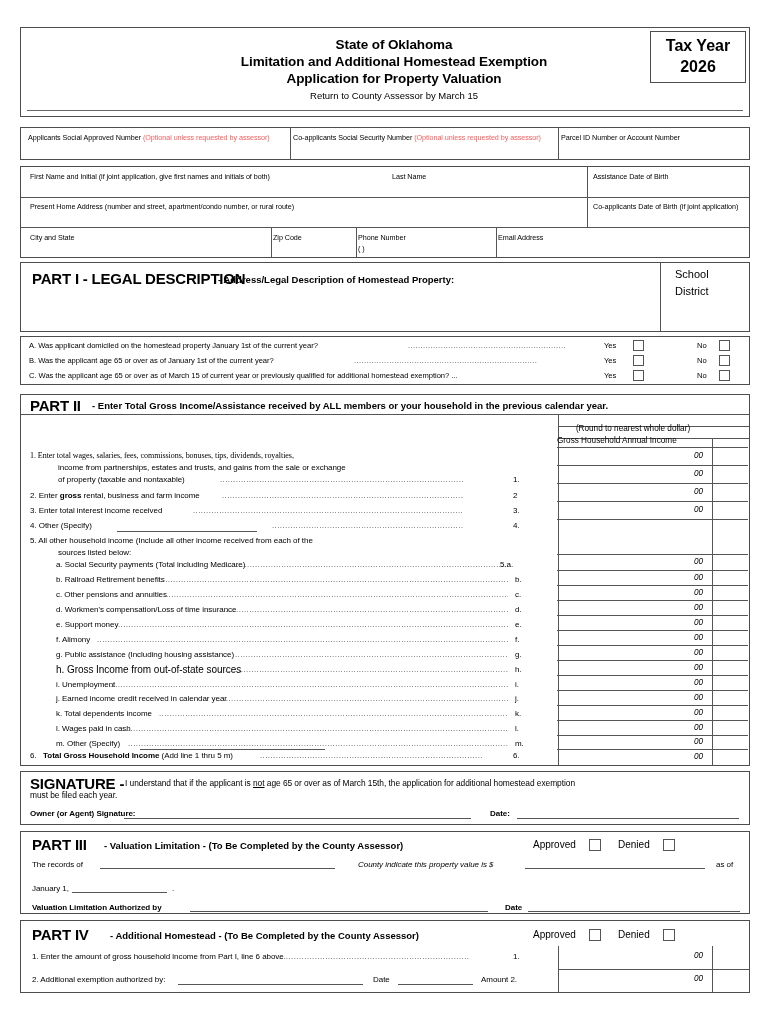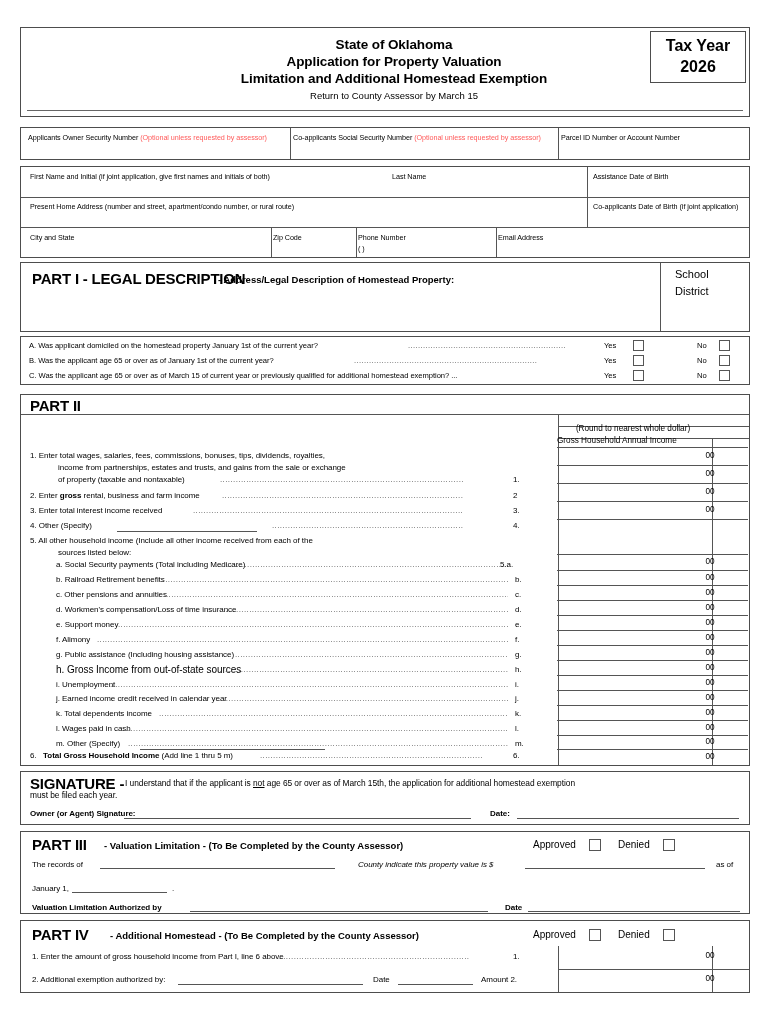--- a/index.html
+++ b/index.html
@@ -141,50 +141,50 @@
     letter-spacing: 0.4px;
   }
   .fillline {
     position: absolute;
     height: 0;
     border-bottom: 1px solid #555;
   }
   .amt00 {
     position: absolute;
     font-size: 8.2px;
-    text-align: center;
+    font-style: italic;
   }
 </style>
 </head>
 <body>
 
 <div class="page">
 
   <div class="box" id="header-box" style="left:20px;top:27px;width:730px;height:90px;"></div>
 
 
   <div id="title-wrap">
     <div class="tl">State of Oklahoma</div>
+    <div class="tl">Limitation and Additional Homestead Exemption</div>
     <div class="tl">Application for Property Valuation</div>
-    <div class="tl">Limitation and Additional Homestead Exemption</div>
   </div>
   <div id="title-sub">Return to County Assessor by March 15</div>
 
   <div class="box" id="taxyear-box">
     <div class="ty1">Tax Year</div>
     <div class="ty2">2026</div>
   </div>
 
   <div class="thin-rule" style="left:27px;top:110px;width:716px;"></div>
 
   <div class="box" style="left:20px;top:127px;width:730px;height:33px;">
     <div class="vline" style="left:269px;top:0;height:31px;"></div>
     <div class="vline" style="left:537px;top:0;height:31px;"></div>
   </div>
-  <div class="lbl" style="left:28px;top:133px;"><span>Applicants Owner Security Number</span> <span class="lbl-red">(Optional unless requested by assessor)</span></div>
+  <div class="lbl" style="left:28px;top:133px;"><span>Applicants Social Approved Number</span> <span class="lbl-red">(Optional unless requested by assessor)</span></div>
   <div class="lbl" style="left:293px;top:133px;"><span>Co-applicants Social Security Number</span> <span class="lbl-red">(Optional unless requested by assessor)</span></div>
   <div class="lbl" style="left:561px;top:133px;">Parcel ID Number or Account Number</div>
   <div class="cell" style="left:28px;top:141px;width:235px;height:16px;"></div>
   <div class="cell" style="left:293px;top:141px;width:235px;height:16px;"></div>
   <div class="cell" style="left:561px;top:141px;width:180px;height:16px;"></div>
 
   <div class="box" style="left:20px;top:166px;width:730px;height:92px;">
     <div class="hline" style="left:0;top:30px;width:728px;"></div>
     <div class="hline" style="left:0;top:60px;width:728px;"></div>
     <div class="vline" style="left:566px;top:0;height:60px;"></div>
@@ -248,25 +248,26 @@
 
   <div class="box" style="left:20px;top:394px;width:730px;height:372px;">
     <div class="hline" style="left:0;top:19px;width:728px;"></div>
     <div class="vline" style="left:537px;top:19px;height:351px;"></div>
     <div class="vline" style="left:691px;top:43px;height:327px;"></div>
     <div class="hline" style="left:537px;top:31px;width:191px;"></div>
     <div class="hline" style="left:537px;top:43px;width:191px;"></div>
   </div>
 
   <div class="part-head part-big" style="left:30px;top:397px;">PART II</div>
+  <div class="part-head part-sub" style="left:92px;top:400px;">- Enter Total Gross Income/Assistance received by ALL members or your household in the previous calendar year.</div>
 
   <div class="t" style="left:557px;top:424px;width:152px;text-align:center;font-size:8.2px;">(Round to nearest whole dollar)</div>
   <div class="t" style="left:557px;top:436px;width:152px;font-size:8.2px;">Gross Household Annual Income</div>
 
-  <div class="lbl" style="left:30px;top:451px;font-size:8px;">1.    Enter total wages, salaries, fees, commissions, bonuses, tips, dividends, royalties,</div>
+  <div class="lbl" style="left:30px;top:451px;font-size:8px;font-family:Liberation Serif, serif;">1.    Enter total wages, salaries, fees, commissions, bonuses, tips, dividends, royalties,</div>
   <div class="lbl" style="left:58px;top:463px;font-size:8px;">income from partnerships, estates and trusts, and gains from the sale or exchange</div>
   <div class="lbl" style="left:58px;top:475px;font-size:8px;">of property (taxable and nontaxable)</div>
   <div class="dots" style="left:220px;top:475px;width:290px;font-size:8px;">.............................................................................................</div>
   <div class="lbl" style="left:513px;top:475px;font-size:8px;">1.</div>
 
   <div class="lbl" style="left:30px;top:491px;font-size:8px;"><span>2.    Enter </span><b>gross</b><span> rental, business and farm income</span></div>
   <div class="dots" style="left:222px;top:491px;width:288px;font-size:8px;">............................................................................................</div>
   <div class="lbl" style="left:513px;top:491px;font-size:8px;">2</div>
 
   <div class="lbl" style="left:30px;top:506px;font-size:8px;">3.    Enter total interest income received</div>

